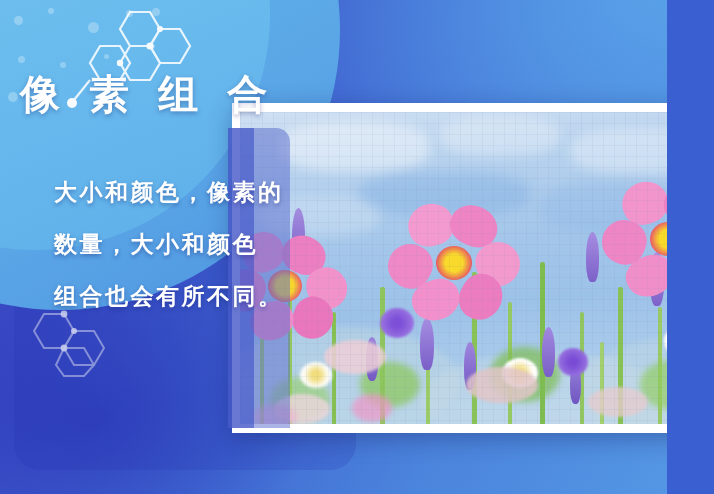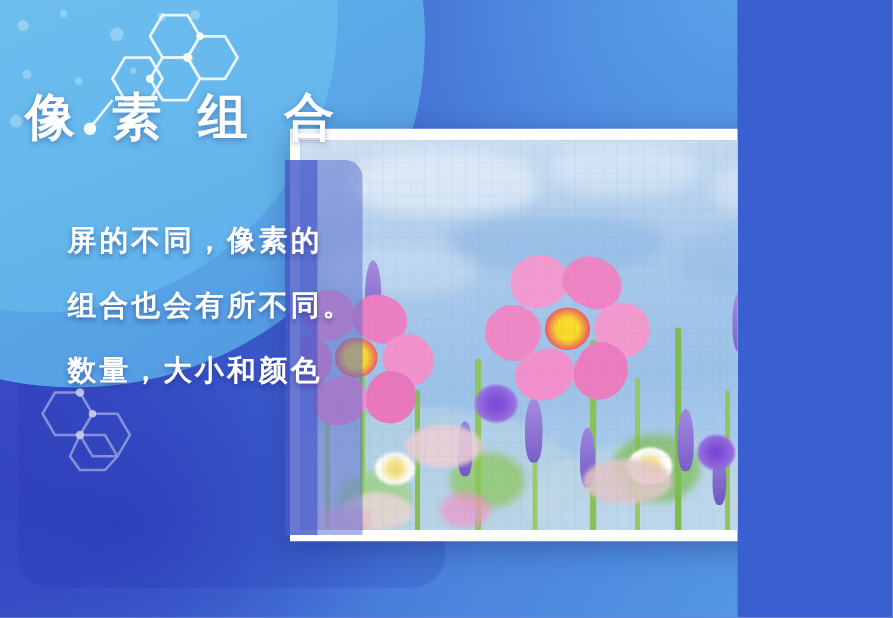--- a/index.html
+++ b/index.html
@@ -2,21 +2,21 @@
 <html><head>
 <meta charset="utf-8">
 <style>
   html,body{margin:0;padding:0;}
   body{
     width:714px;height:494px;overflow:hidden;
     font-family:"Liberation Sans","DejaVu Sans",sans-serif;
     background:#3a5fd0;
   }
   #slide{
-    position:relative;width:590px;height:494px;overflow:hidden;
+    position:relative;width:667px;height:494px;overflow:hidden;
     background:linear-gradient(135deg,#3b4fc4 0%,#3c53c8 28%,#4470d6 60%,#5192e2 100%);
   }
 
   
   .bg-base{
     position:absolute;inset:0;
     background:
       radial-gradient(120% 95% at 100% 0%, #58a0e8 0%, rgba(88,160,232,0) 55%),
       linear-gradient(118deg,#3a43c2 0%,#3a4cc6 22%,#4068d2 48%,#4b84dc 72%,#5496e4 100%);
   }
@@ -277,18 +277,18 @@
     <div class="mosaic"></div>
     <div class="mosaic2"></div>
   </div>
 
   <div class="overlay-panel"></div>
   <div class="overlay-panel2"></div>
 
   <div class="title">像 素 组 合</div>
 
   <div class="body-text">
-    <span class="ln indent">屏的不同，像素的</span>
+    <span class="ln indent">大小和颜色，像素的</span>
+    <span class="ln indent">数量，大小和颜色</span>
     <span class="ln indent">组合也会有所不同。</span>
-    <span class="ln indent">数量，大小和颜色</span>
   </div>
 
 </div>
 
 </body></html>

